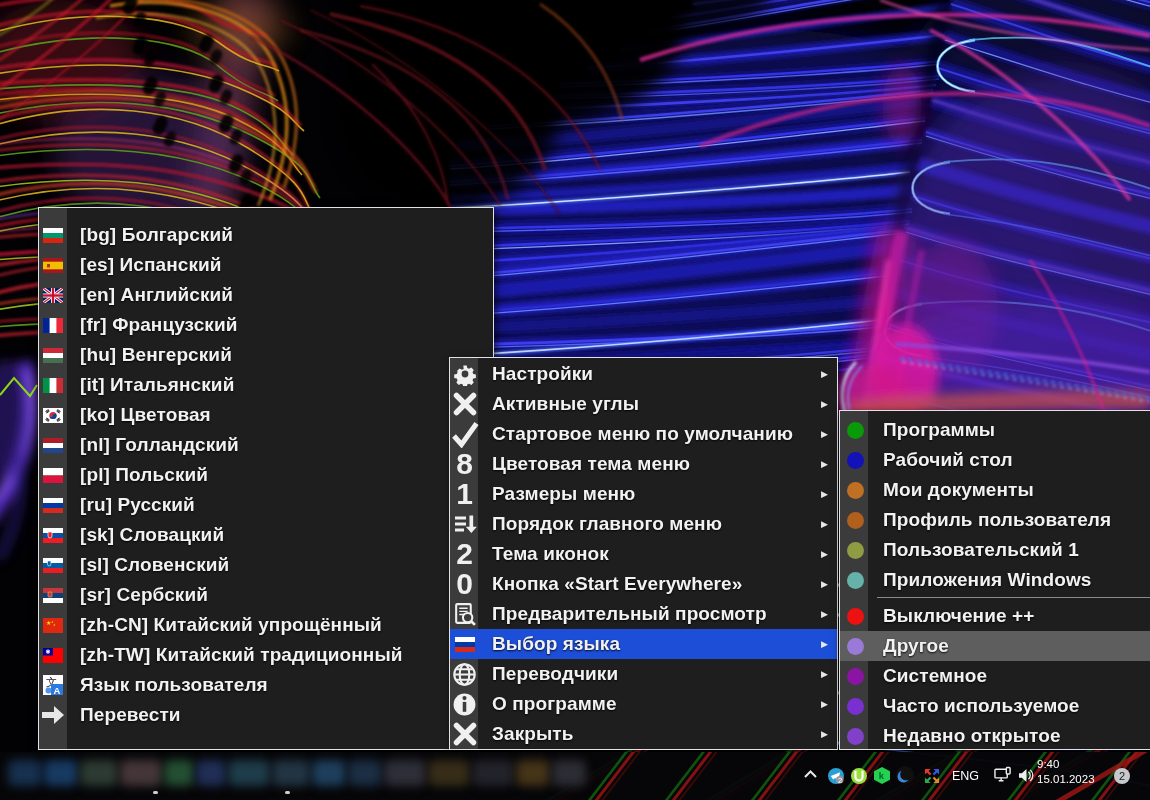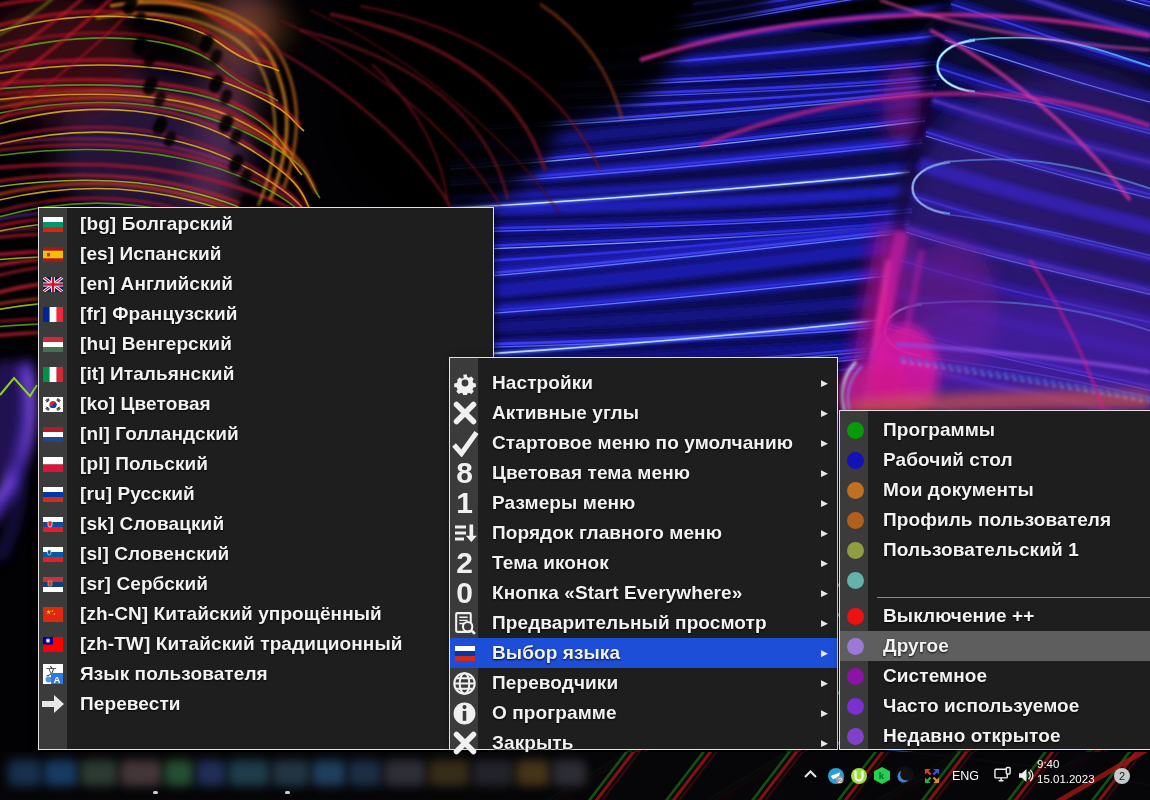--- a/index.html
+++ b/index.html
@@ -336,21 +336,21 @@
 <path d="M 706 806 L 886 698" stroke="#a01616" stroke-width="3.5" fill="none" opacity="0.85"></path>
 <path d="M 714 806 L 894 698" stroke="#701212" stroke-width="2" fill="none" opacity="0.6"></path>
 <path d="M 868 806 L 1048 698" stroke="#1d6a1d" stroke-width="3" fill="none" opacity="0.8"></path>
 <path d="M 876 806 L 1056 698" stroke="#a01616" stroke-width="3.5" fill="none" opacity="0.85"></path>
 <path d="M 884 806 L 1064 698" stroke="#701212" stroke-width="2" fill="none" opacity="0.6"></path>
 <path d="M 998 806 L 1178 698" stroke="#1d6a1d" stroke-width="3" fill="none" opacity="0.8"></path>
 <path d="M 1006 806 L 1186 698" stroke="#a01616" stroke-width="3.5" fill="none" opacity="0.85"></path>
 <path d="M 1014 806 L 1194 698" stroke="#701212" stroke-width="2" fill="none" opacity="0.6"></path>
 </g>
 </svg>
-<div class="menu" style="left:38px;top:207px;width:456px;height:543px;padding-top:1px">
+<div class="menu" style="left:38px;top:207px;width:456px;height:543px;padding-top:12px">
       <div class="row">
         <div class="ic">
           <svg width="20" height="15" viewBox="0 0 20 15" style="display:block">
             <rect x="0" y="0.00" width="20" height="5.00" fill="#fff"></rect>
             <rect x="0" y="5.00" width="20" height="5.00" fill="#00966E"></rect>
             <rect x="0" y="10.00" width="20" height="5.00" fill="#D62612"></rect>
           </svg>
         </div>
         <div class="tx">[bg] Болгарский</div>
       </div>
@@ -524,21 +524,21 @@
       <div class="row">
         <div class="ic">
           <svg width="26" height="24" viewBox="0 0 26 24" style="display:block">
             <path d="M2 9 h12 v-6 l10 9 -10 9 v-6 h-12 z" fill="#e8e8e8"></path>
           </svg>
         </div>
         <div class="tx">Перевести</div>
       </div>
       <div style="position:absolute;right:4px;top:275px;width:6px;height:24px;background:#e8e8e8"></div>
     </div>
-<div class="menu" style="left:449px;top:357px;width:389px;height:393px;padding-top:10px">
+<div class="menu" style="left:449px;top:357px;width:389px;height:393px;padding-top:1px">
       <div class="row">
         <div class="ic ic2">
           <svg width="24" height="24" viewBox="0 0 24 24">
             <path fill="#f0f0f0" d="M10 2h4l.6 3 2 .9 2.7-1.4 2.8 2.8-1.4 2.7.9 2 3 .6v4l-3 .6-.9 2 1.4 2.7-2.8 2.8-2.7-1.4-2 .9-.6 3h-4l-.6-3-2-.9-2.7 1.4-2.8-2.8 1.4-2.7-.9-2-3-.6v-4l3-.6.9-2L2.9 8.3l2.8-2.8 2.7 1.4 2-.9z" transform="scale(0.86) translate(2 2)"></path>
             <circle cx="12" cy="12" r="3.4" fill="#3b3b3b"></circle>
           </svg>
         </div>
         <div class="tx">Настройки</div>
         <div class="ar">▶</div>
       </div>
@@ -690,20 +690,21 @@
         <div class="ic ic3">
           <span class="dot" style="background:#8f9c42"></span>
         </div>
         <div class="tx">Пользовательский 1</div>
         <div class="ar" style="right:11px">▶</div>
       </div>
       <div class="row">
         <div class="ic ic3">
           <span class="dot" style="background:#64b2aa"></span>
         </div>
+        <div class="tx">Приложения Windows</div>
         <div class="ar" style="right:11px">▶</div>
       </div>
       <div style="height:6px;position:relative">
         <div style="position:absolute;left:37px;right:0;top:2px;height:1px;background:#8a8a8a"></div>
       </div>
       <div class="row">
         <div class="ic ic3">
           <span class="dot" style="background:#ee1111"></span>
         </div>
         <div class="tx">Выключение ++</div>

